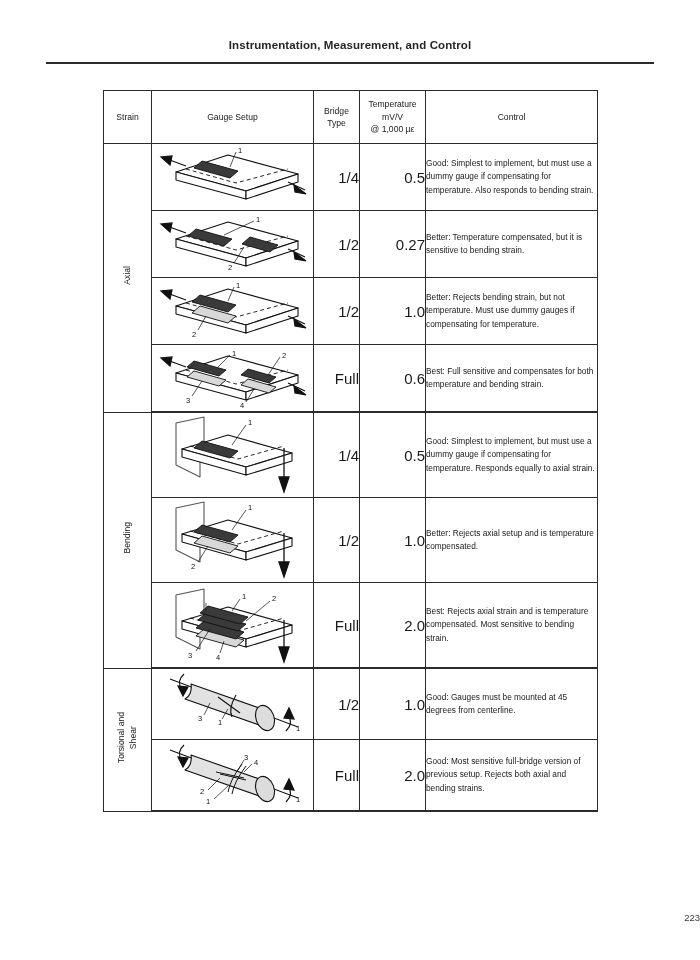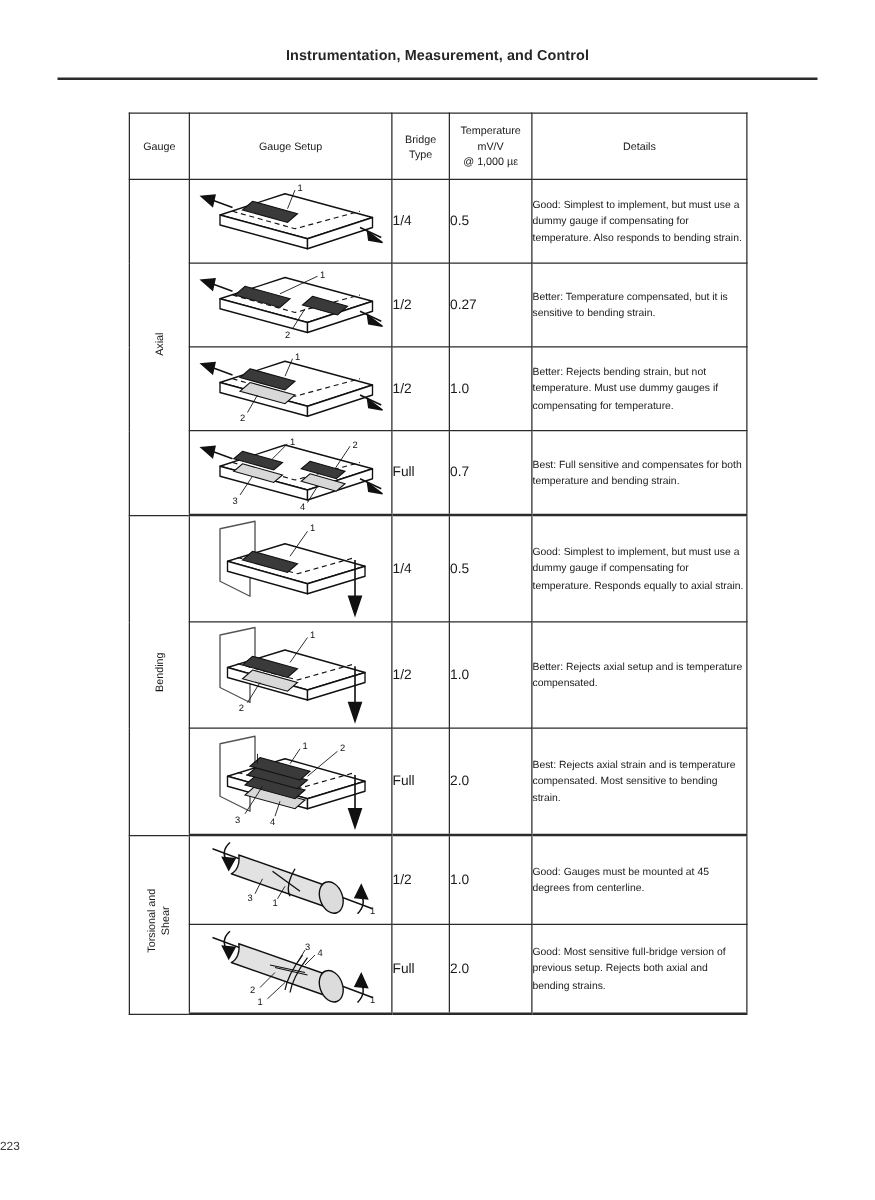--- a/index.html
+++ b/index.html
@@ -81,22 +81,22 @@
     writing-mode: vertical-rl;
     transform: rotate(180deg);
     display: inline-block;
     font-size: 8.6px;
     line-height: 1.35;
     text-align: center;
     white-space: pre-line;
     color: #1a1a1a;
   }
   .cell-center {
-    text-align: left;
-    font-size: 11px;
+    text-align: right;
+    font-size: 15px;
     color: #1a1a1a;
   }
   .cell-details {
     font-size: 8.3px;
     line-height: 1.62;
     padding: 7px 8px 7px 9px;
     vertical-align: top;
     color: #1a1a1a;
   }
   .setup-cell {
@@ -107,21 +107,21 @@
   .setup-cell svg { display: block; margin: 0 auto; }
 
   
   tr.grp-end > td { border-bottom: 2px solid #2b2b2b; }
   thead tr > td { border-bottom: 2px solid #2b2b2b; }
 
   .folio {
     position: absolute;
     left: 0; right: 0;
     top: 912px;
-    text-align: left;
+    text-align: right;
     font-size: 9.5px;
     color: #3a3a3a;
   }
 </style>
 </head>
 <body>
 
 <div class="page">
 
   <div class="running-head">Instrumentation, Measurement, and Control</div>
@@ -131,32 +131,32 @@
     <table class="gauge-table">
       <colgroup>
         <col class="c-strain">
           <col class="c-setup">
           <col class="c-bridge">
           <col class="c-sens">
           <col class="c-details">
       </colgroup>
       <thead>
         <tr>
-          <td>Gauge</td>
+          <td>Strain</td>
           <td>Gauge Setup</td>
           <td>
             <div>Bridge</div>
             <div>Type</div>
           </td>
           <td>
             <div>Temperature</div>
             <div>mV/V</div>
             <div>@ 1,000 µε</div>
           </td>
-          <td>Details</td>
+          <td>Control</td>
         </tr>
       </thead>
       <tbody>
 
         <tr>
           <td class="grp-cell" rowspan="4">
             <span class="grp-rot">Axial</span>
           </td>
           <td class="setup-cell" style="height:66px">
             <svg width="150" height="62" viewBox="0 0 150 62">
@@ -269,21 +269,21 @@
                 <line x1="44" y1="34" x2="34" y2="49"></line>
                 <line x1="96" y1="42" x2="88" y2="55"></line>
               </g>
               <text x="74" y="9" font-family="Liberation Sans, sans-serif" font-size="7.5" fill="#111">1</text>
               <text x="124" y="11" font-family="Liberation Sans, sans-serif" font-size="7.5" fill="#111">2</text>
               <text x="28" y="56" font-family="Liberation Sans, sans-serif" font-size="7.5" fill="#111">3</text>
               <text x="82" y="61" font-family="Liberation Sans, sans-serif" font-size="7.5" fill="#111">4</text>
             </svg>
           </td>
           <td class="cell-center">Full</td>
-          <td class="cell-center">0.7</td>
+          <td class="cell-center">0.6</td>
           <td class="cell-details">Best: Full sensitive and compensates for both temperature and bending strain.</td>
         </tr>
 
         <tr>
           <td class="grp-cell" rowspan="3">
             <span class="grp-rot">Bending</span>
           </td>
           <td class="setup-cell" style="height:84px">
             <svg width="150" height="80" viewBox="0 0 150 80">
               <g fill="none" stroke="#555" stroke-width="1.1" stroke-linejoin="round">

